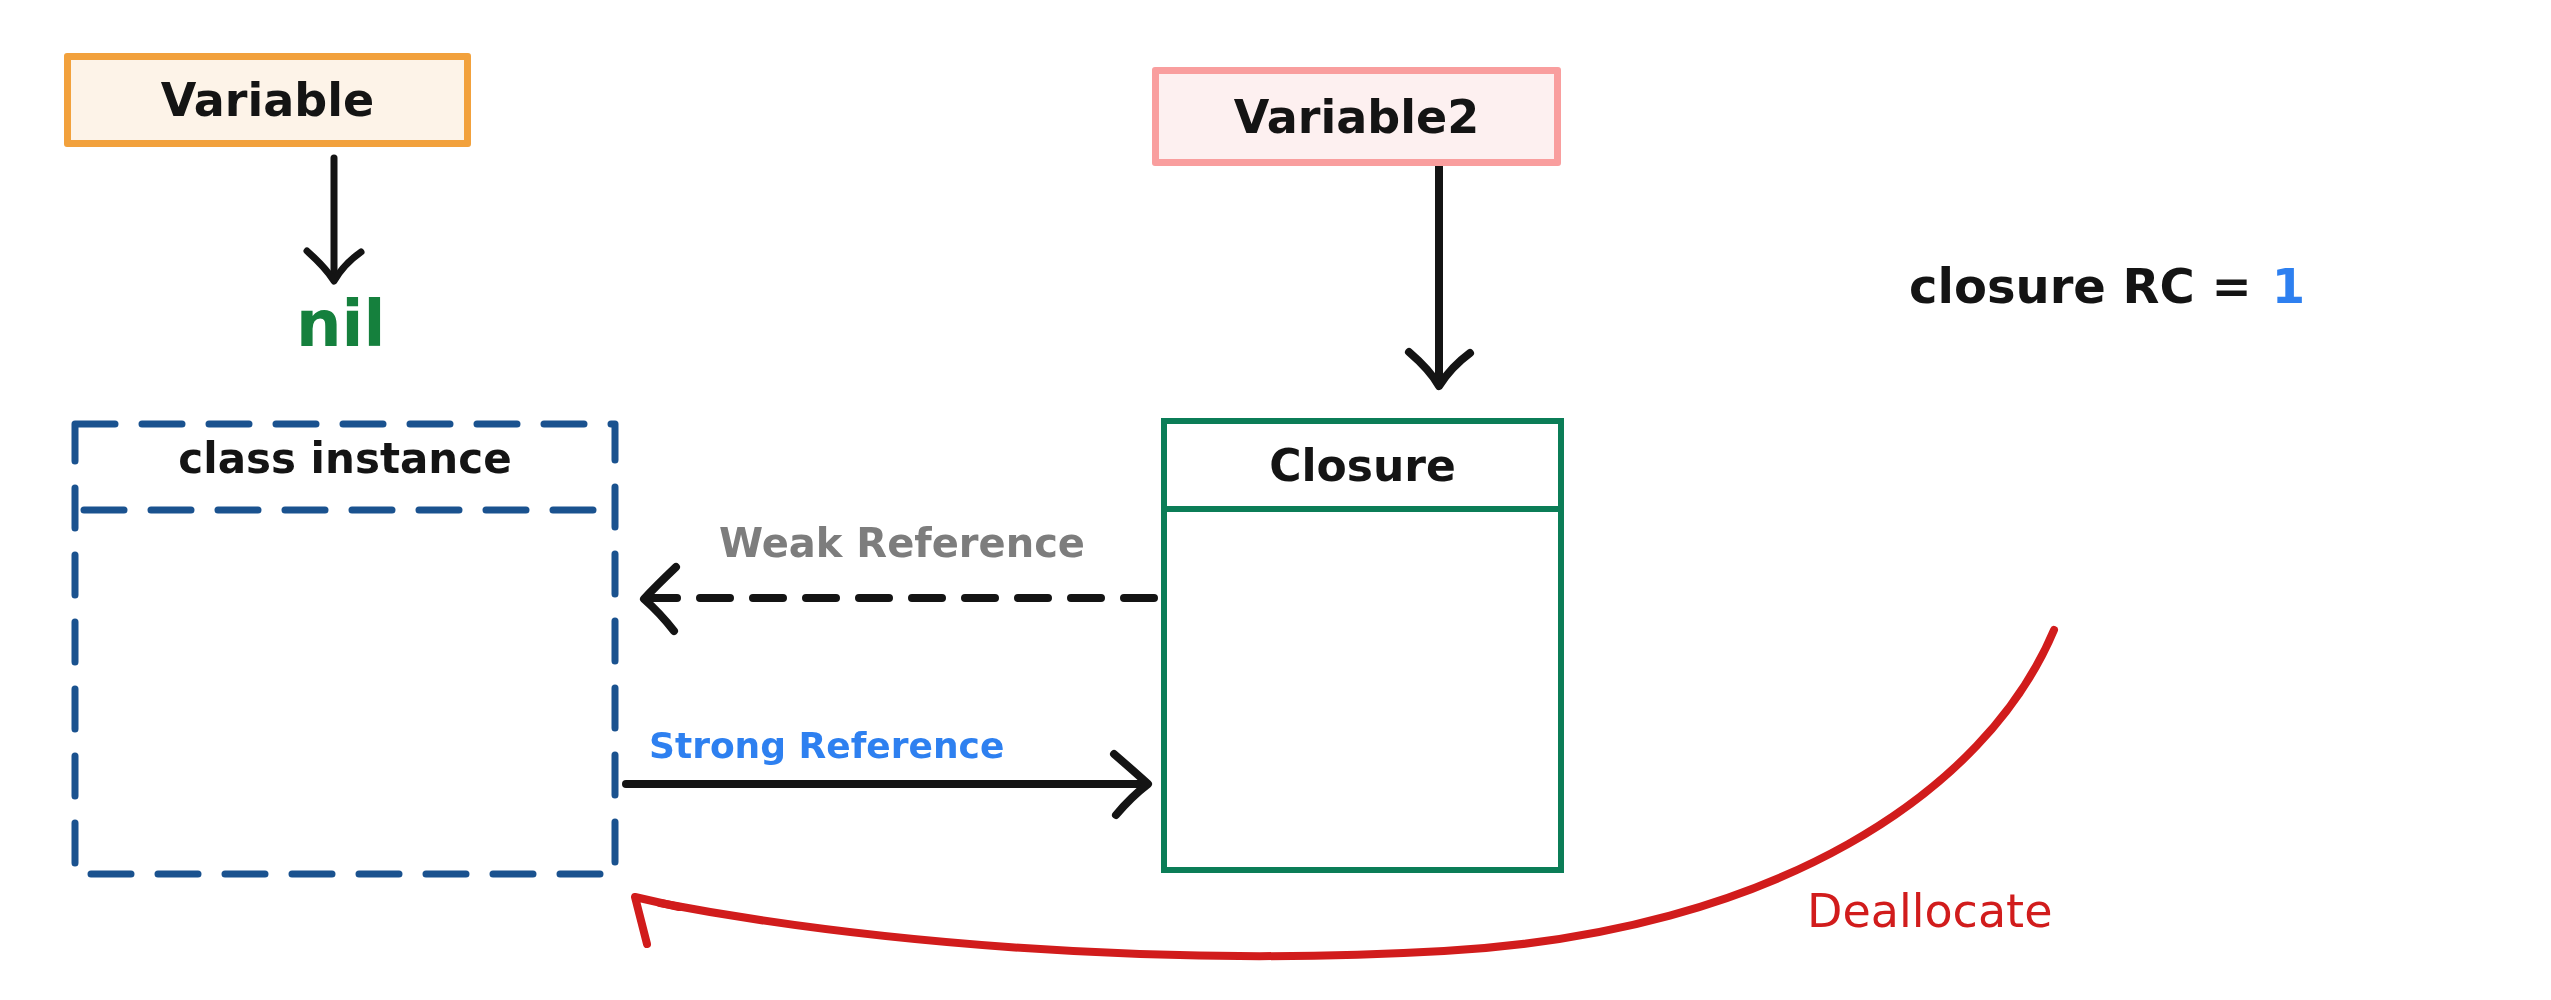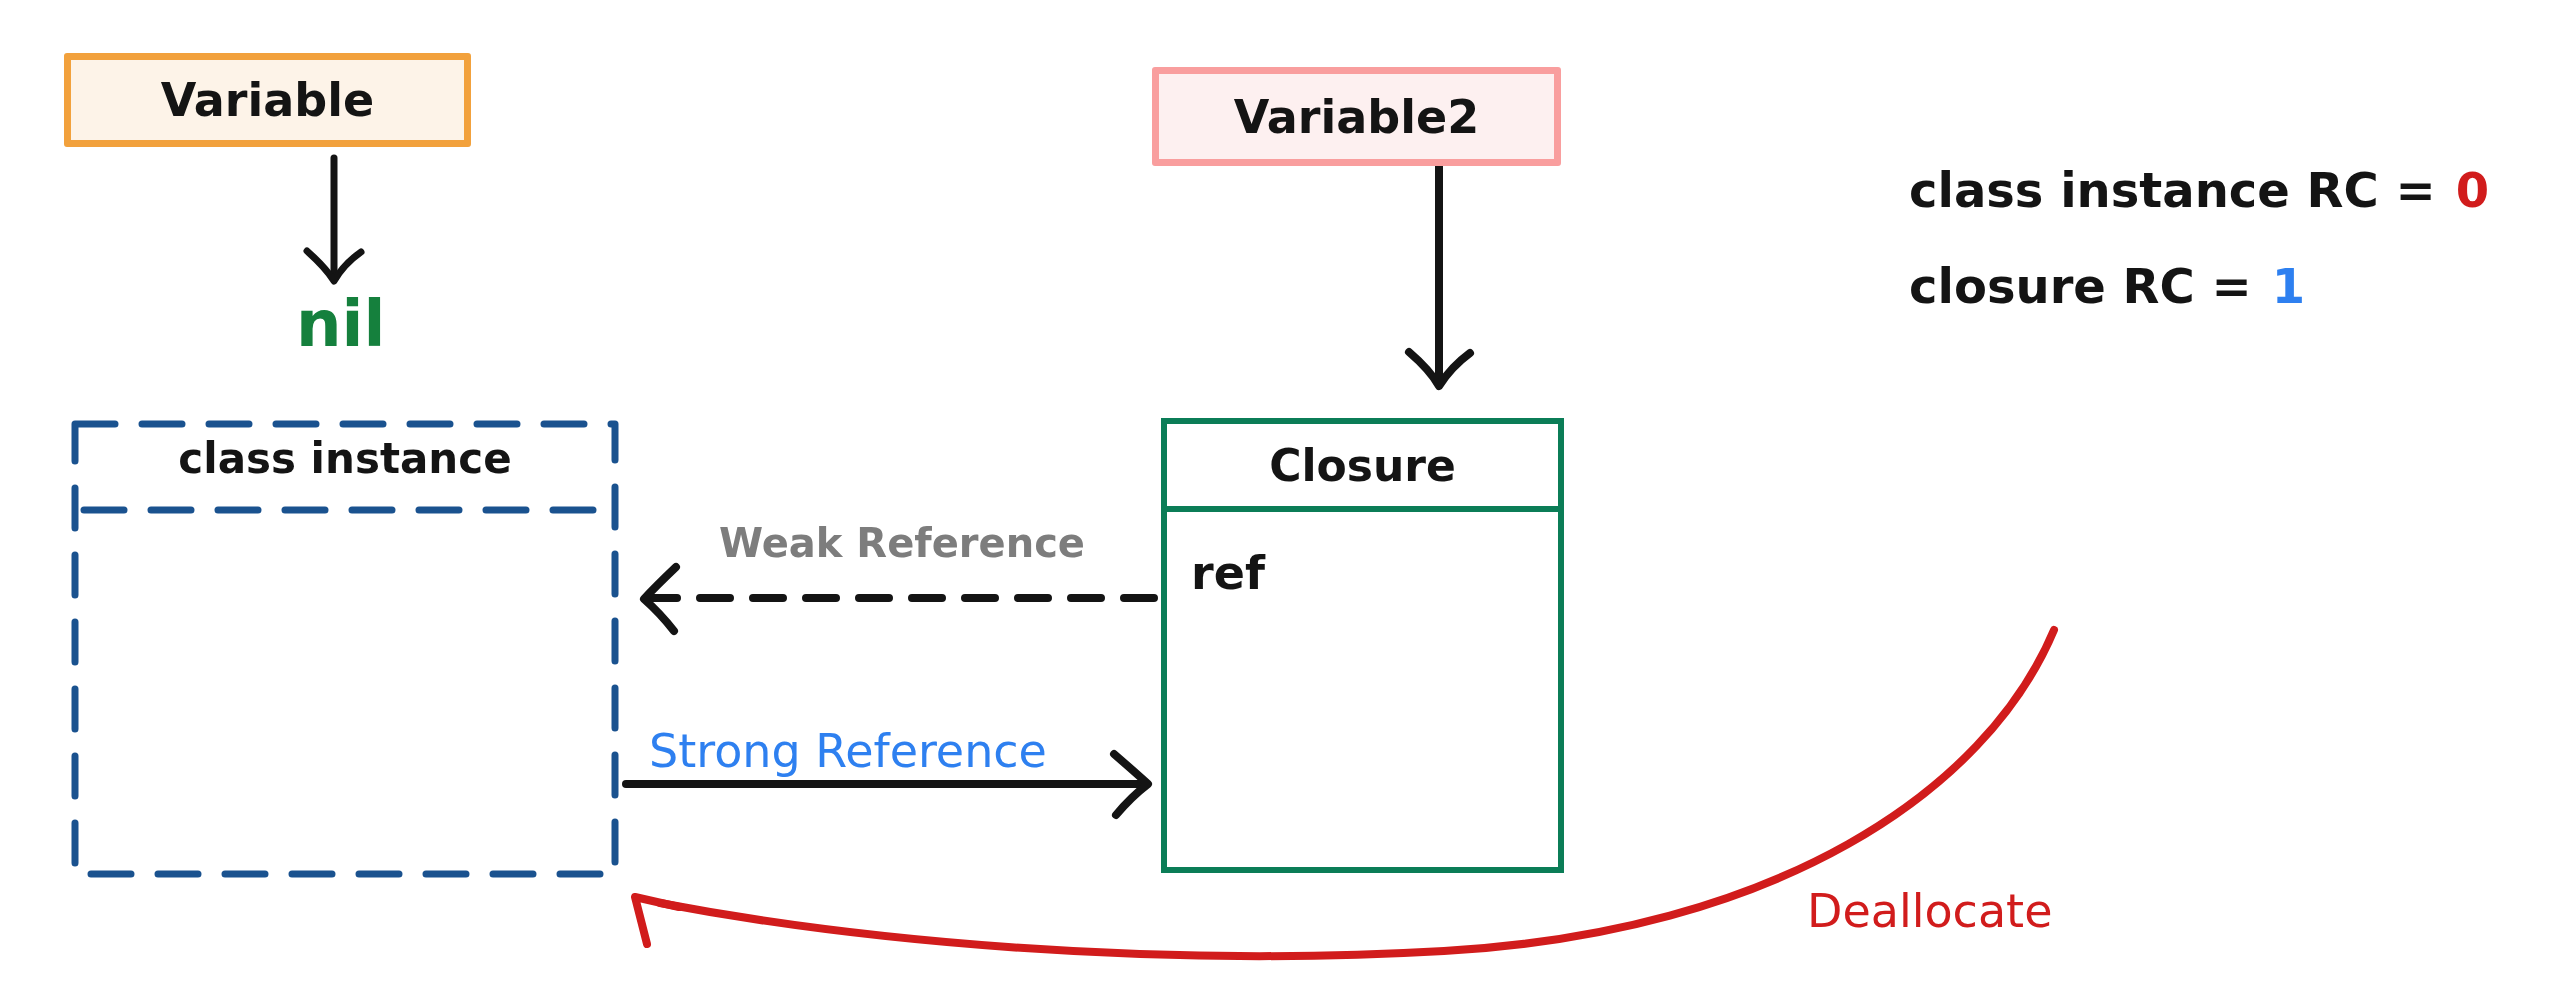--- a/index.html
+++ b/index.html
@@ -58,21 +58,21 @@
     position:absolute;left:1955px;top:417px;width:190px;height:190px;
     border:7px solid #141414;background:#e9e9e9;box-sizing:border-box;
     display:flex;align-items:center;justify-content:center;
     font-size:58px;font-weight:600;color:#141414;letter-spacing:2px;
   }
 
   
   .nil-label{left:272px;top:292px;font-size:64px;font-weight:700;color:#15803d;}
   .strong-vert{left:1437px;top:197px;font-size:44px;font-weight:600;color:#2e80f0;line-height:1.45;}
   .weak-label{left:695px;top:523px;font-size:40px;font-weight:700;color:#7d7d7d;}
-  .strong-horiz{left:625px;top:728px;font-size:46px;font-weight:400;color:#2e80f0;}
+  .strong-horiz{left:625px;top:728px;font-size:36px;font-weight:700;color:#2e80f0;}
   .deallocate-label{left:1783px;top:888px;font-size:46px;font-weight:400;color:#d11c1c;}
 
   
   .rc-line{
     position:absolute;left:1885px;
     font-size:48px;font-weight:600;color:#141414;
     white-space:nowrap;line-height:1;
   }
   .rc-line .rc-value{margin-left:20px;}
   .rc-zero{color:#d11c1c;}
@@ -127,31 +127,27 @@
   </div>
 
   <div class="abs nil-label">nil</div>
 
   <div class="abs class-instance-label">class instance</div>
 
   <div class="closure-box">
     <div class="closure-header">
       <span>Closure</span>
     </div>
-    <div class="closure-field">ref</div>
   </div>
 
 
 
   <div class="abs weak-label">Weak Reference</div>
 
   <div class="abs strong-horiz">Strong Reference</div>
 
   <div class="abs deallocate-label">Deallocate</div>
 
-  <div class="rc-line" style="top:166px">
-    <span>class instance RC =</span><span class="rc-value rc-zero">0</span>
-  </div>
   <div class="rc-line" style="top:262px">
     <span>closure RC =</span><span class="rc-value rc-one">1</span>
   </div>
 
 </div>
 
 </body></html>

